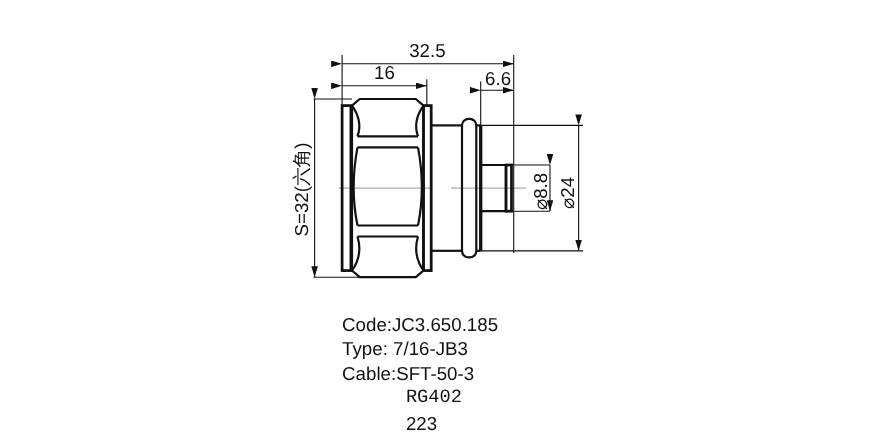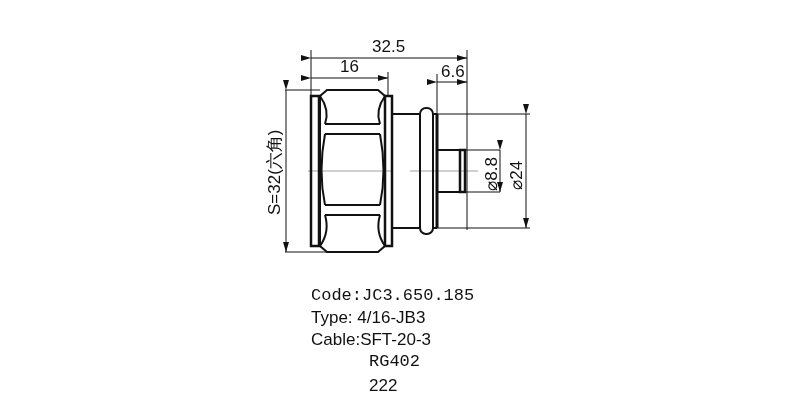--- a/index.html
+++ b/index.html
@@ -84,17 +84,17 @@
   </g>
 
   <text class="dimtext" x="372" y="52">32.5</text>
   <text class="dimtext" x="340" y="72">16</text>
   <text class="dimtext" x="441" y="77">6.6</text>
   <text class="dimtext" transform="translate(280,215) rotate(-90)" x="0" y="0">S=32(六角)</text>
   <text class="dimtext" transform="translate(497,191) rotate(-90)" x="0" y="0">⌀8.8</text>
   <text class="dimtext" transform="translate(522,190) rotate(-90)" x="0" y="0">⌀24</text>
 </svg>
 
-<div class="info" style="top:286px;font-family:Liberation Mono, monospace;">Code:JC3.650.185</div>
-<div class="info" style="top:308px;">Type: 4/16-JB3</div>
-<div class="info" style="top:330px;">Cable:SFT-20-3</div>
+<div class="info" style="top:286px;">Code:JC3.650.185</div>
+<div class="info" style="top:308px;">Type: 7/16-JB3</div>
+<div class="info" style="top:330px;">Cable:SFT-50-3</div>
 <div class="info" style="top:352px; left:369px;font-family:Liberation Mono, monospace;">RG402</div>
-<div class="info" style="top:376px; left:369px;">222</div>
+<div class="info" style="top:376px; left:369px;">223</div>
 
 </body></html>

